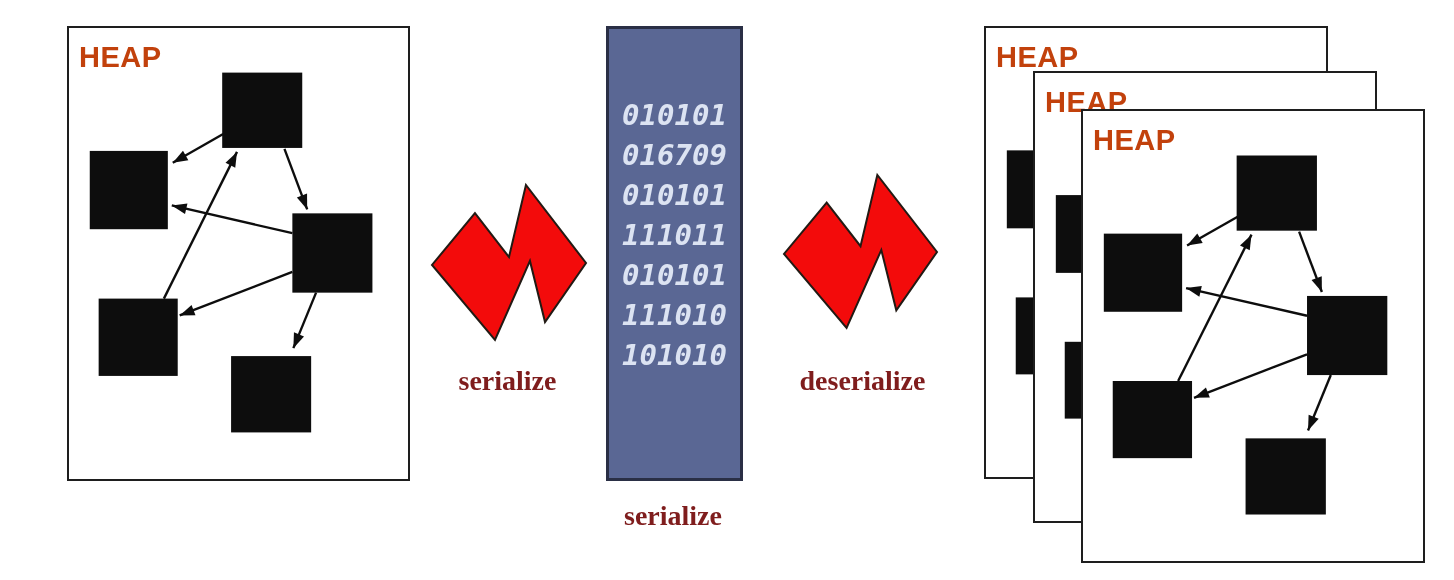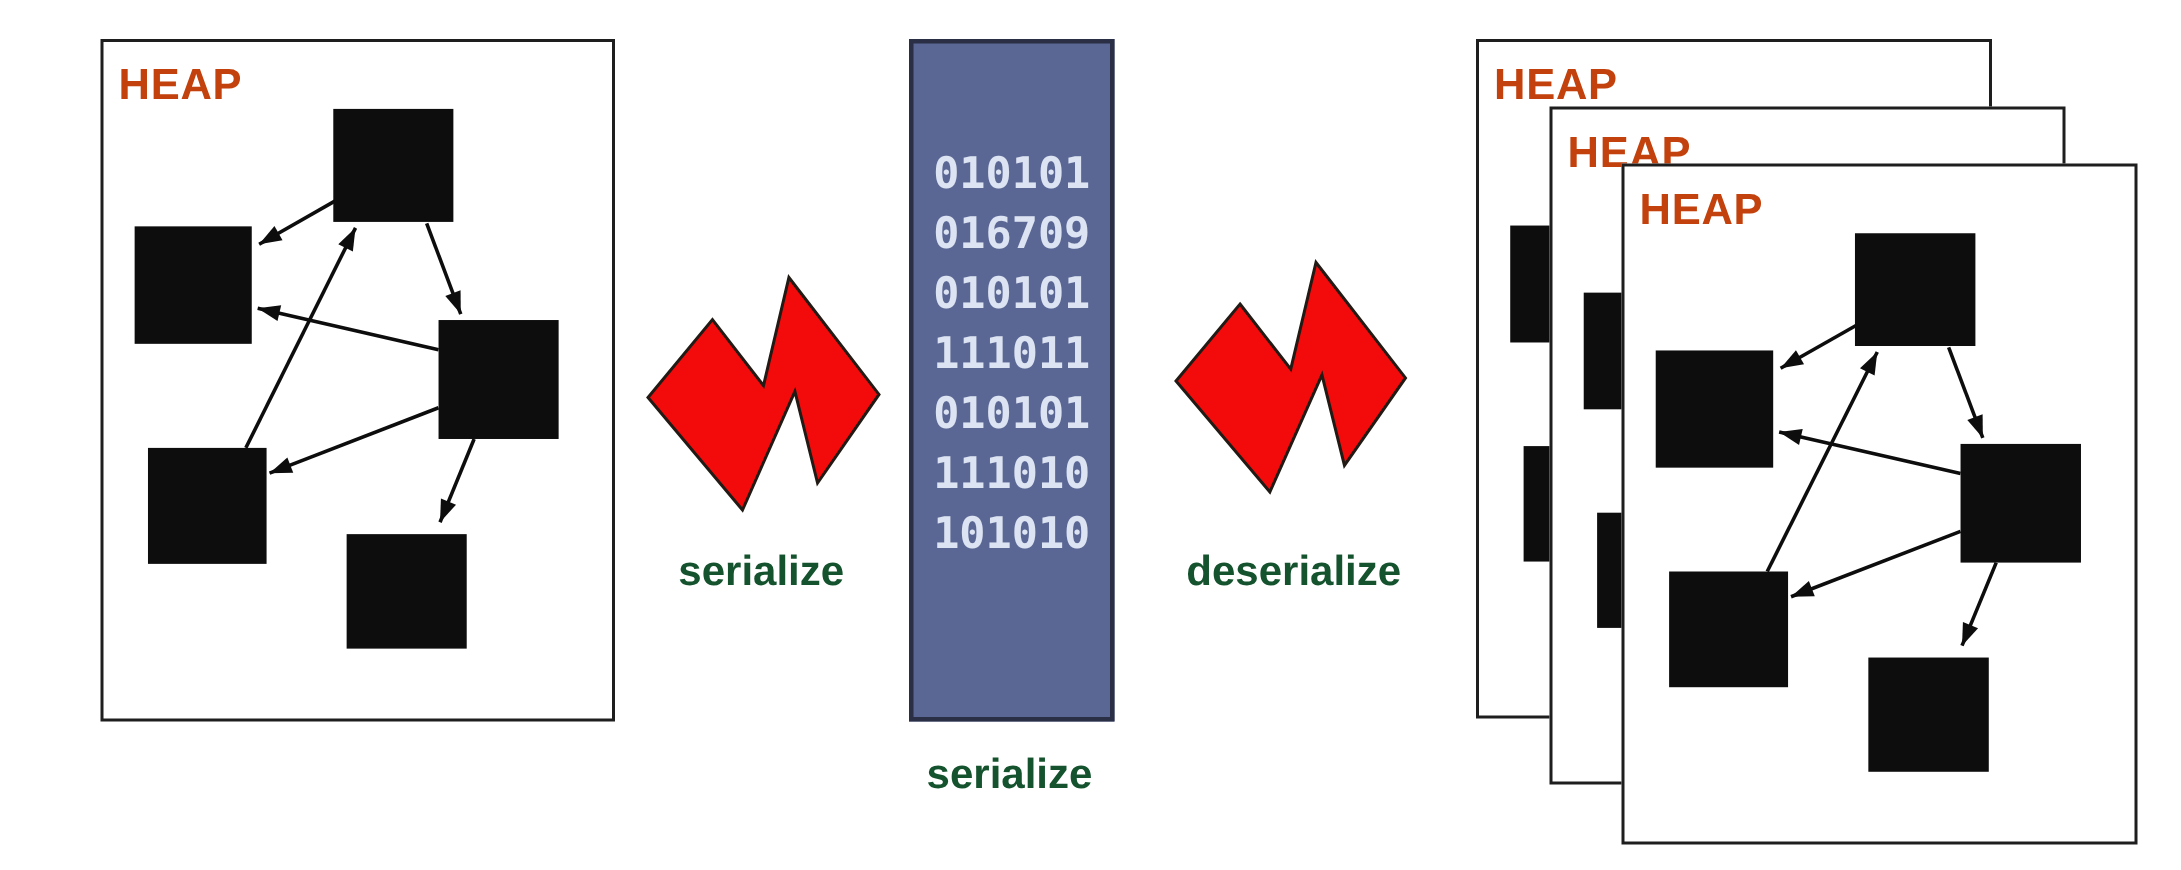--- a/index.html
+++ b/index.html
@@ -9,22 +9,22 @@
 
   .heap-box{position:absolute;background:#ffffff;border:2.5px solid var(--box-border,#1e1e1e);
             box-sizing:border-box;}
   .heap-label{position:absolute;left:10px;top:15px;font-family:"Liberation Sans",sans-serif;
               font-weight:600;font-size:29px;letter-spacing:0.5px;color:#c2410c;line-height:1;}
   .graph-svg{position:absolute;inset:0;width:100%;height:100%;}
 
   .bolt{position:absolute;}
   .bolt svg{display:block;width:100%;height:100%;overflow:visible;}
 
-  .mono-label{position:absolute;font-family:Liberation Sans, sans-serif;
-              font-weight:700;font-size:28px;color:#14532d;text-align:center;line-height:1.1;}
+  .mono-label{position:absolute;font-family:Liberation Serif, serif;
+              font-weight:700;font-size:28px;color:#7f1d1d;text-align:center;line-height:1.1;}
 
   .snapshot-rect{position:absolute;background:var(--snapshot-fill,#5a6794);
                  border:3px solid var(--snapshot-border,#2a2f45);box-sizing:border-box;}
   .bits{position:absolute;left:0;right:0;top:66px;text-align:center;
         font-family:"DejaVu Sans Mono","Liberation Mono",monospace;font-weight:600;
         font-size:29px;line-height:40px;color:var(--bits-color,#dce3f2);}
 </style>
 </head>
 <body>
 
@@ -52,21 +52,21 @@
     <div class="heap-label">HEAP</div>
   </div>
 
   <div class="bolt" style="left:432px;top:185px;width:154px;height:155px;z-index:1;">
       <svg viewBox="0 0 100 100" preserveAspectRatio="none">
         <polygon points="27.9,18.1 50,46.5 61,0 100,50.3 73.4,88.4 63.6,49 40.9,100 0,51.6" fill="#f30b0b" stroke="#221a14" stroke-width="2" vector-effect="non-scaling-stroke" stroke-linejoin="miter"></polygon>
       </svg>
     </div>
   <div class="mono-label" style="left:420px;top:366px;width:175px;z-index:1;">serialize</div>
 
-  <div class="snapshot-rect" style="left:606px;top:26px;width:137px;height:455px;z-index:1;">
+  <div class="snapshot-rect" style="left:606px;top:26px;width:137px;height:455px;z-index:1;font-style:italic;">
     <div class="bits">
         <div>010101</div>
         <div>016709</div>
         <div>010101</div>
         <div>111011</div>
         <div>010101</div>
         <div>111010</div>
         <div>101010</div>
       </div>
   </div>

